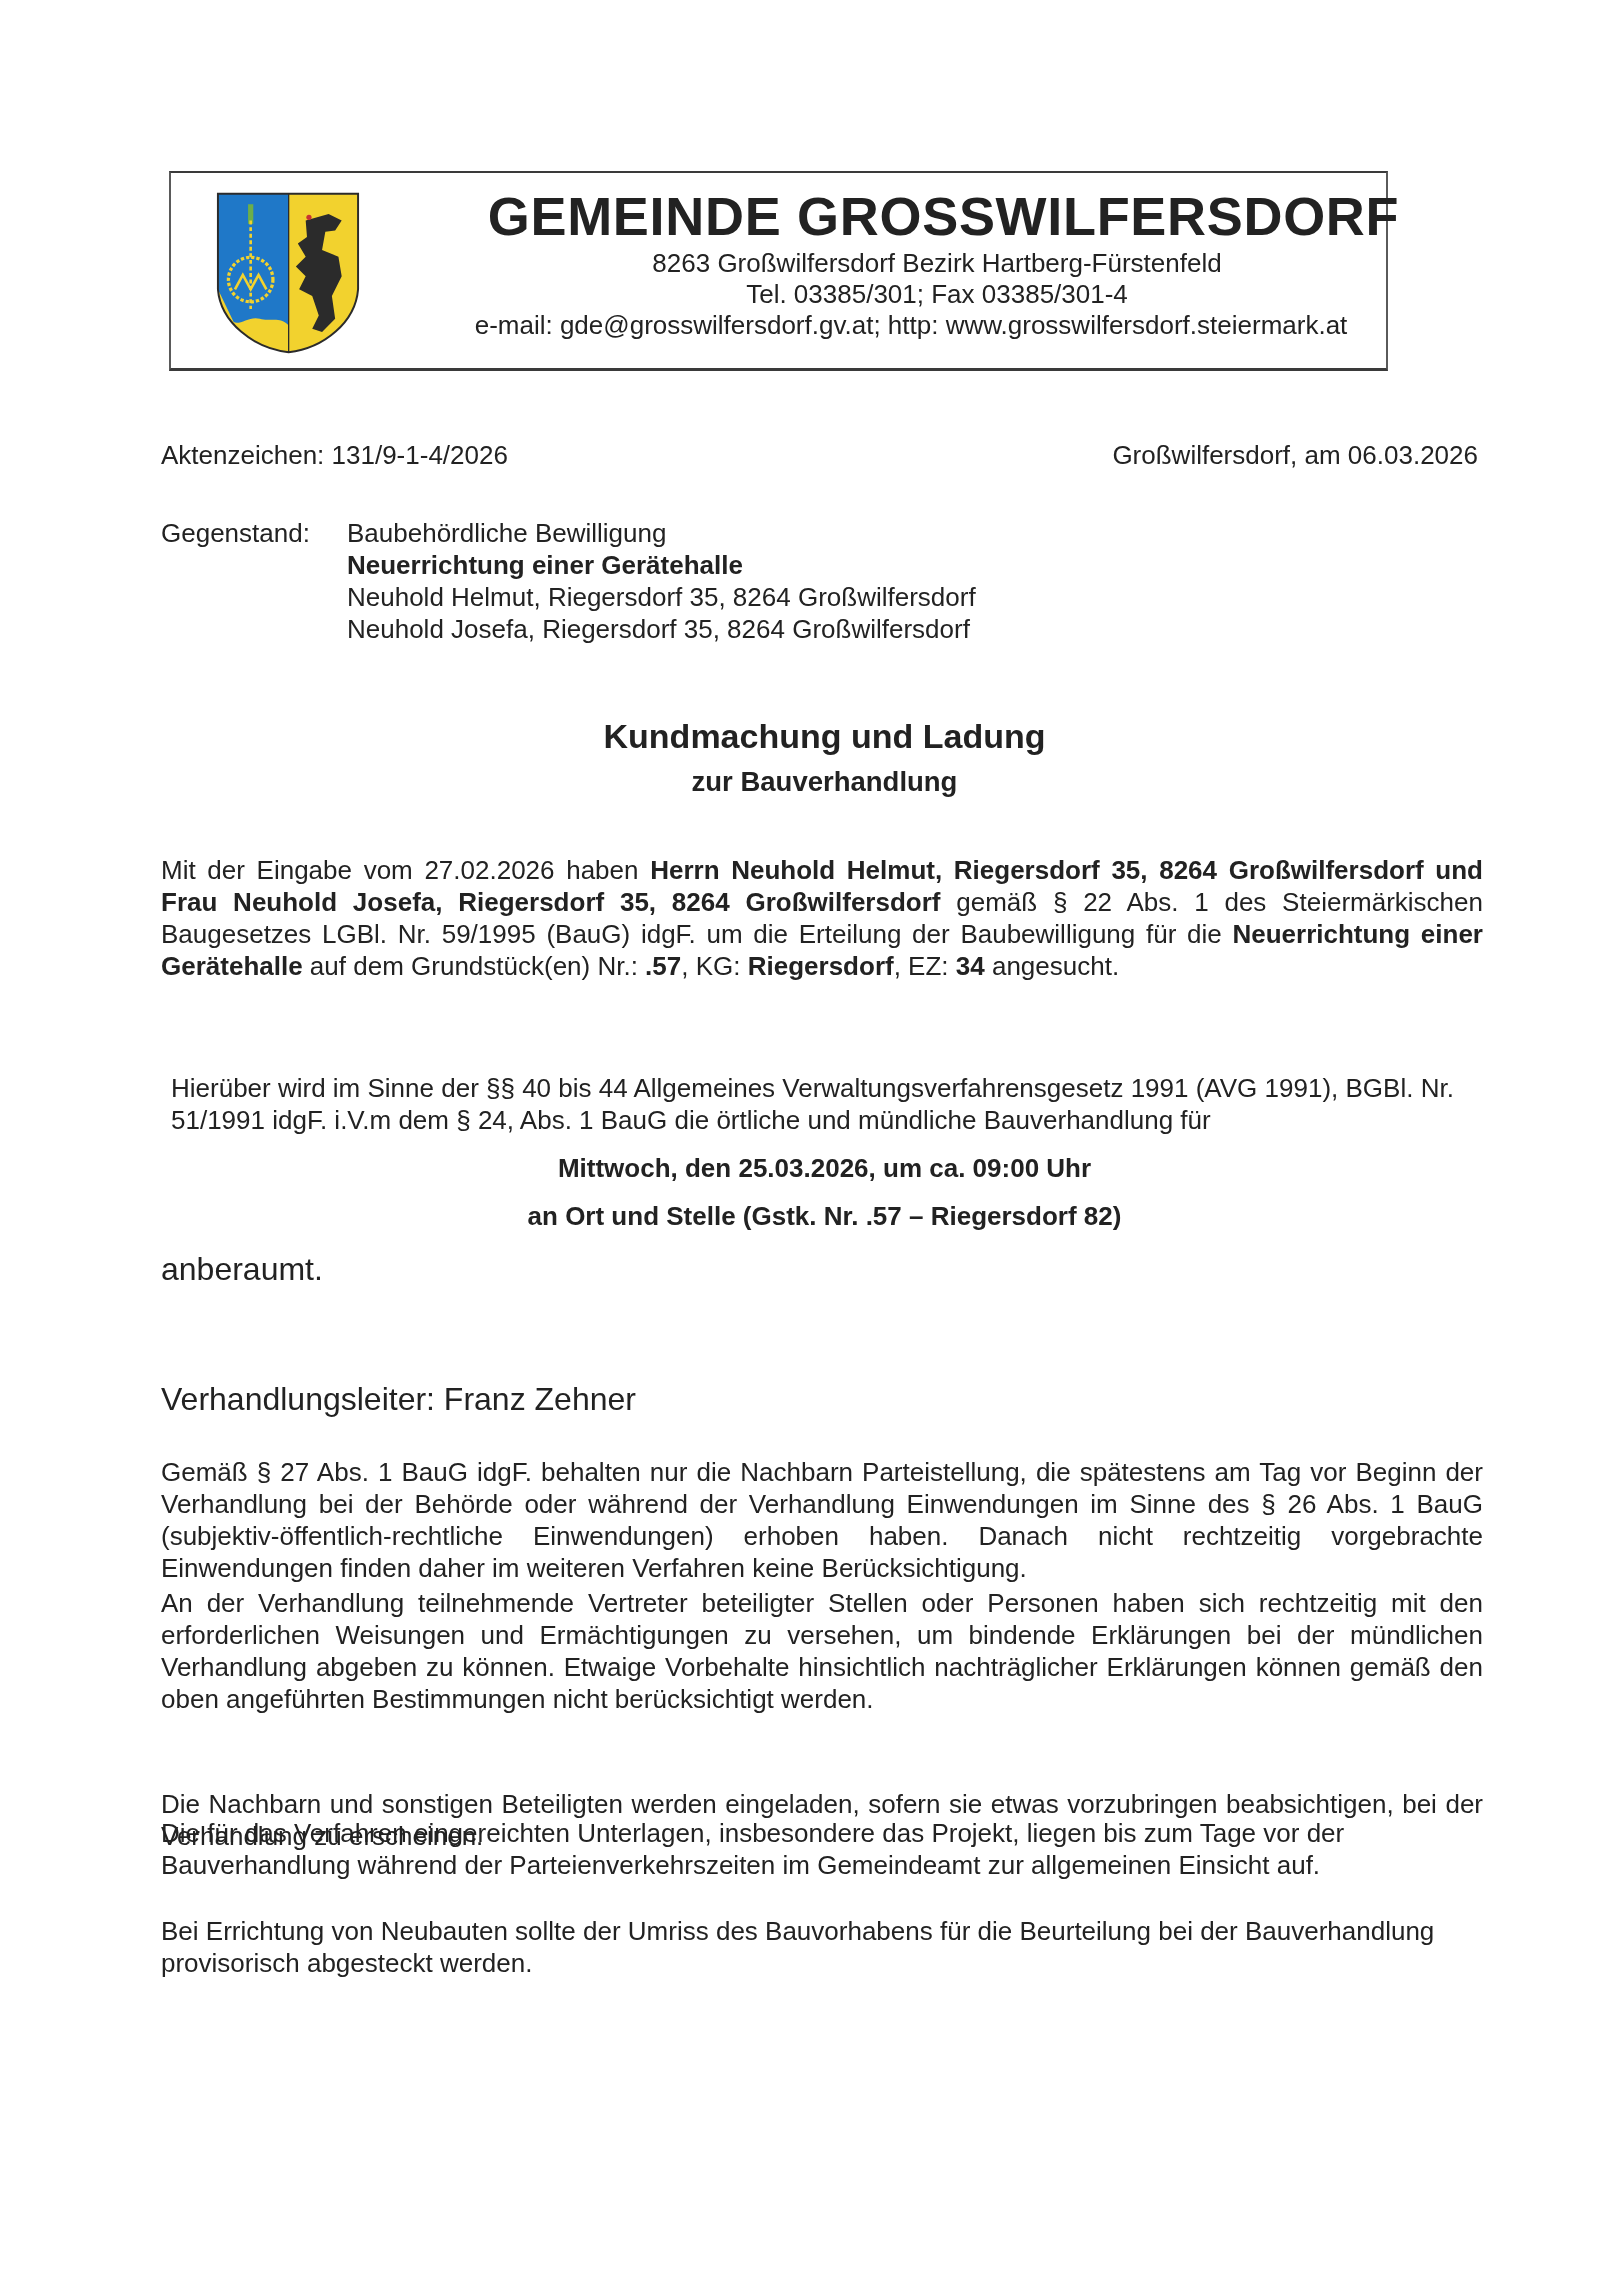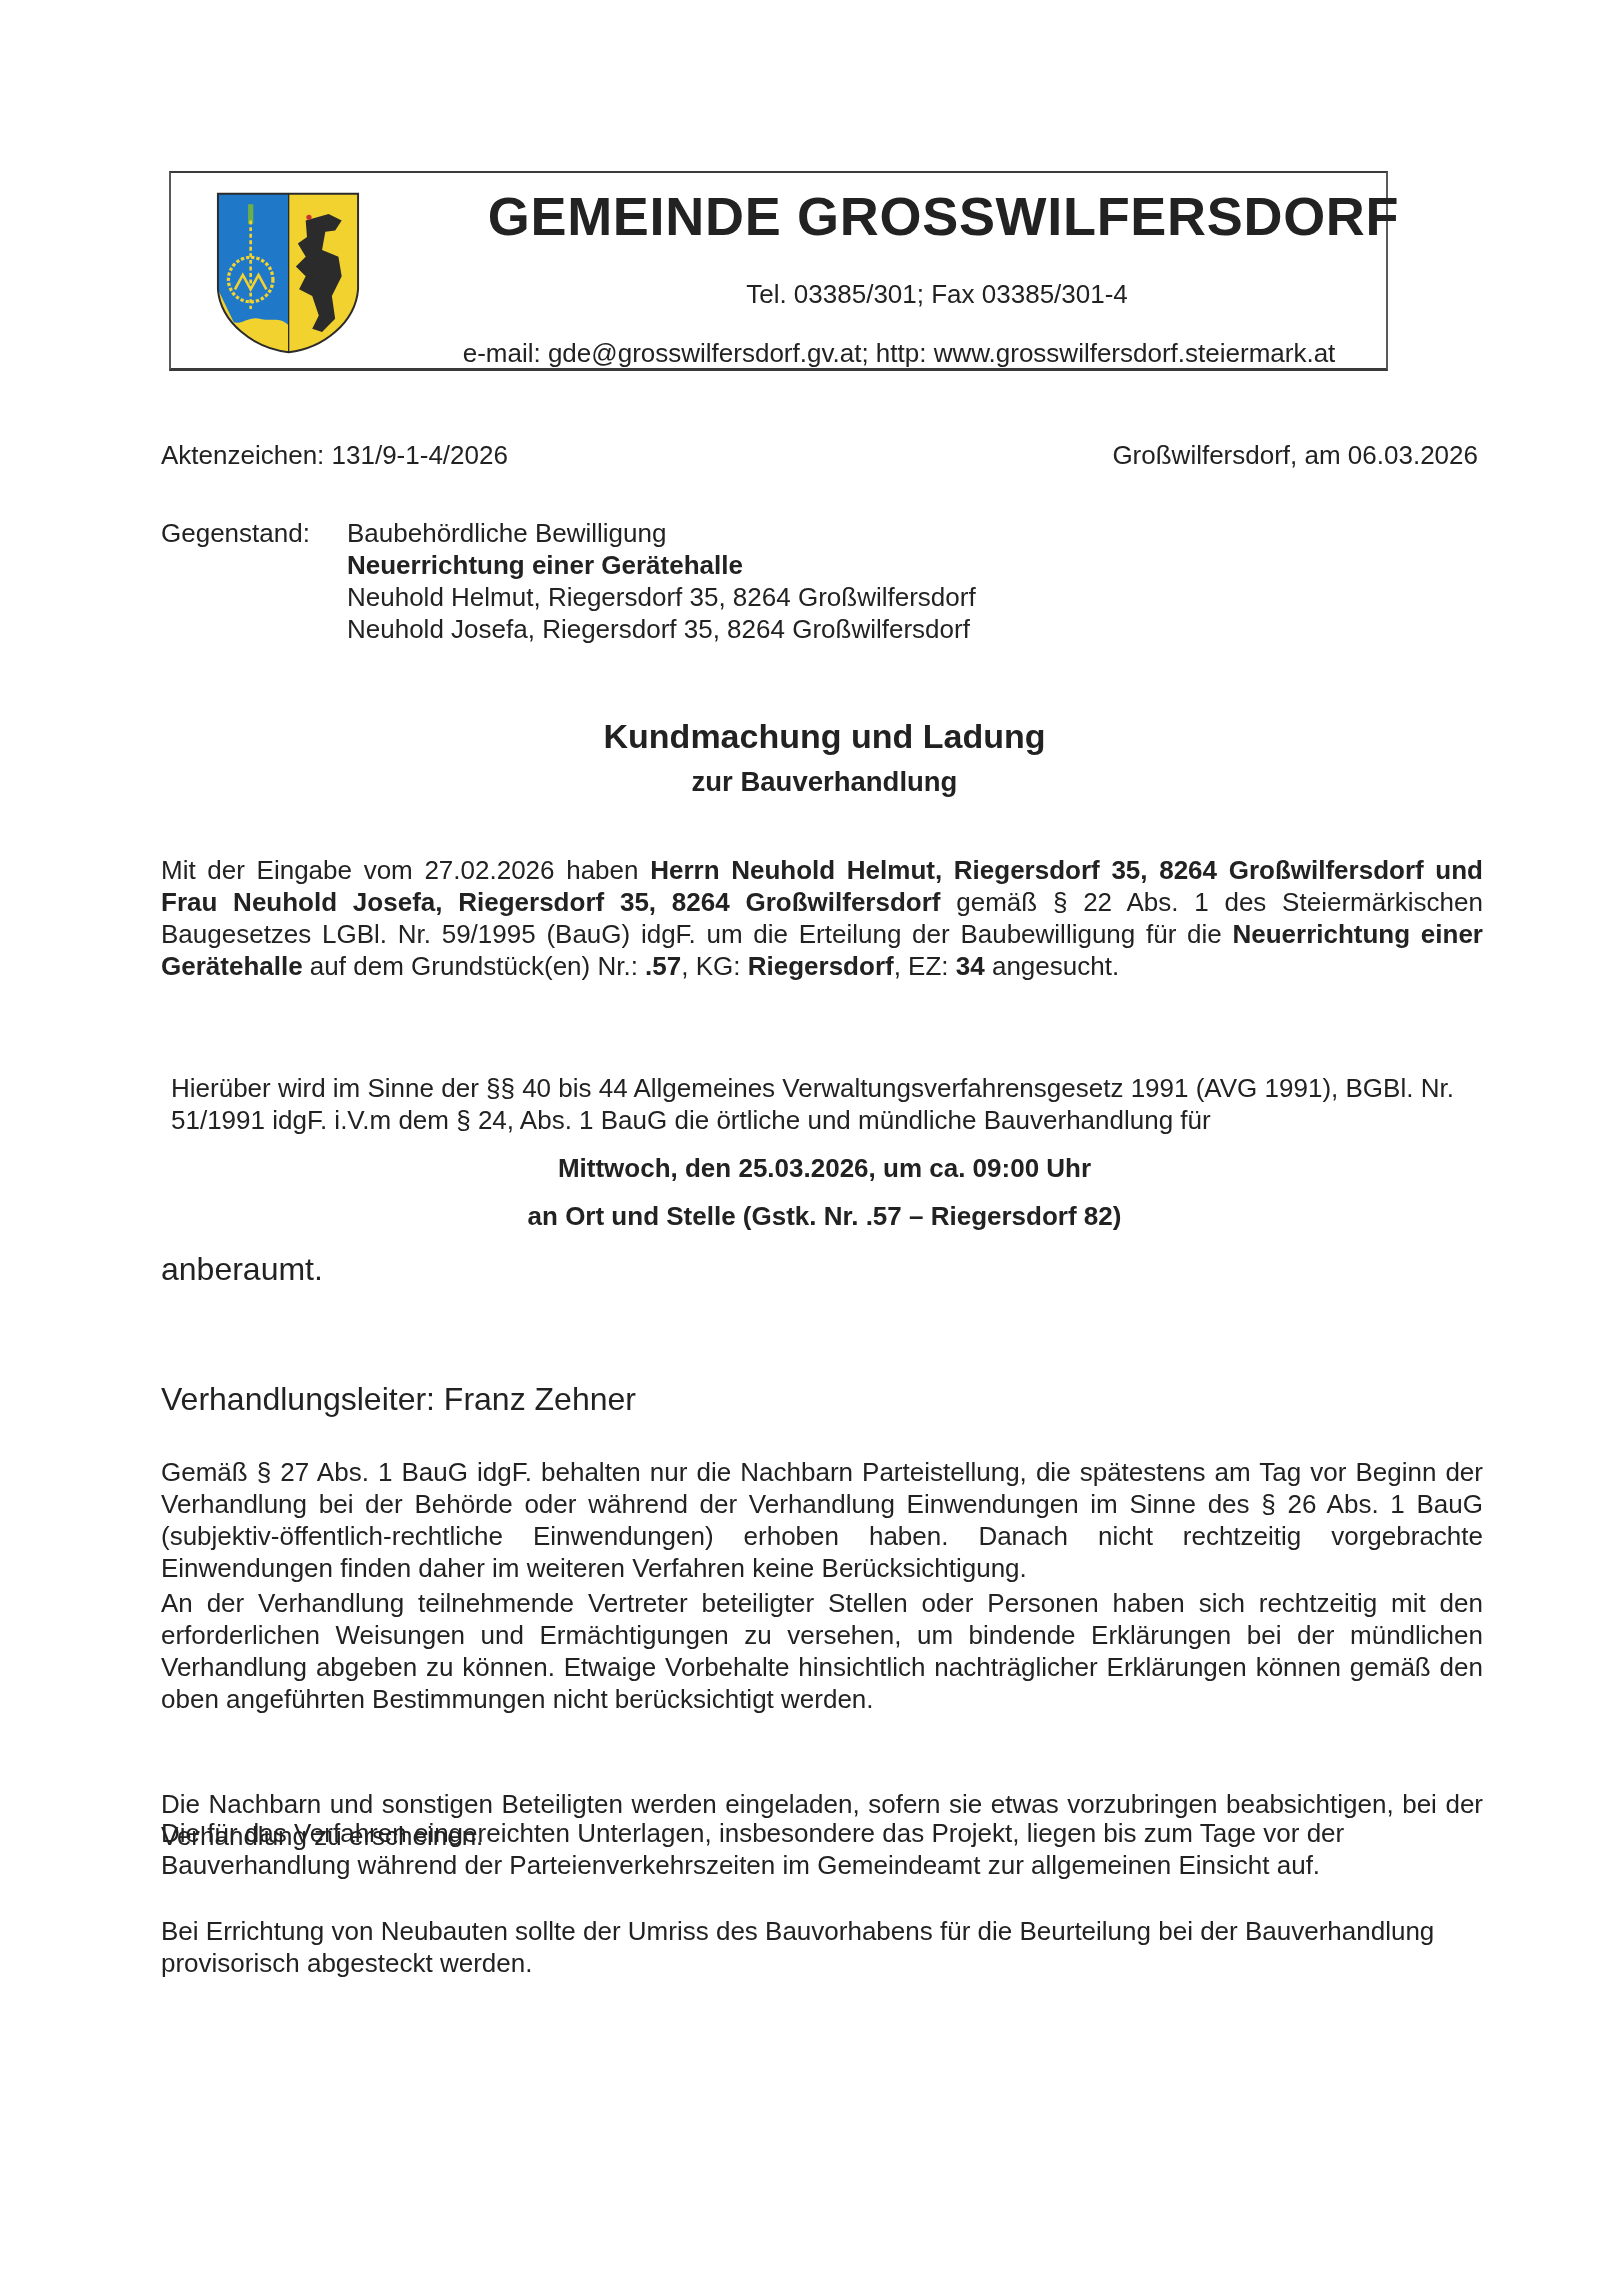--- a/index.html
+++ b/index.html
@@ -18,21 +18,21 @@
       position: absolute; left: 275px; top: 11.8px; width: 995px;
       font-size: 54px; font-weight: bold; letter-spacing: 0.7px; color: #222;
       text-align: center; white-space: nowrap;
     }
     .lh-line {
       position: absolute; left: 216px; width: 1060px; text-align: center;
       font-size: 26px; color: #222; white-space: nowrap;
     }
     .lh-addr { top: 75px; left: 236px; }
     .lh-tel { top: 106px; left: 236px; }
-    .lh-mail { top: 137px; left: 188px; width: 1080px; margin-top: 28px; }
+    .lh-mail { top: 137px; left: 200px; width: 1080px; }
 
     .meta { position: absolute; top: 440px; font-size: 26px; color: #222; white-space: nowrap; }
     .meta-ref { left: 161px; }
     .meta-date { right: 145px; }
 
     .subject { position: absolute; left: 161px; top: 517px; font-size: 26px; line-height: 32px; color: #222; }
     .subject-label { position: absolute; left: 0; top: 0; white-space: nowrap; }
     .subject-lines { position: absolute; left: 186px; top: 0; white-space: nowrap; }
     .subject-lines div { height: 32px; }
     .bold { font-weight: bold; }
@@ -70,20 +70,21 @@
     <path d="M6 4 H220 V150 C216 200 168 240 114 246 C60 240 10 200 6 150 Z" fill="none" stroke="#2b2b2b" stroke-width="3"></path>
     <line x1="114" y1="4" x2="114" y2="246" stroke="#2b2b2b" stroke-width="2"></line>
     <rect x="52" y="20" width="8" height="30" fill="#6cae4a"></rect>
     <line x1="56" y1="45" x2="56" y2="180" stroke="#f2d22e" stroke-width="4" stroke-dasharray="6 4"></line>
     <circle cx="56" cy="135" r="34" fill="none" stroke="#f2d22e" stroke-width="5" stroke-dasharray="5 3"></circle>
     <path d="M32 150 L44 128 L56 150 L68 128 L80 150" fill="none" stroke="#f2d22e" stroke-width="4"></path>
     <path d="M140 45 L175 35 L195 45 L185 60 L170 62 L165 90 L190 100 L195 130 L180 160 L185 195 L165 215 L150 210 L160 190 L150 160 L130 150 L140 130 L125 115 L140 100 L128 80 L142 70 Z" fill="#2b2b2b"></path>
     <circle cx="145" cy="40" r="4" fill="#c83232"></circle>
   </svg>
   <div class="lh-title">GEMEINDE GROSSWILFERSDORF</div>
+  <div class="lh-line lh-addr">8263 Großwilfersdorf  Bezirk Hartberg-Fürstenfeld</div>
   <div class="lh-line lh-tel">Tel. 03385/301; Fax 03385/301-4</div>
   <div class="lh-line lh-mail">e-mail: gde@grosswilfersdorf.gv.at; http: www.grosswilfersdorf.steiermark.at</div>
 </div>
 
 <div class="meta meta-ref">Aktenzeichen: 131/9-1-4/2026</div>
 <div class="meta meta-date">Großwilfersdorf, am 06.03.2026</div>
 
 <div class="subject">
   <div class="subject-label">Gegenstand:</div>
   <div class="subject-lines">

